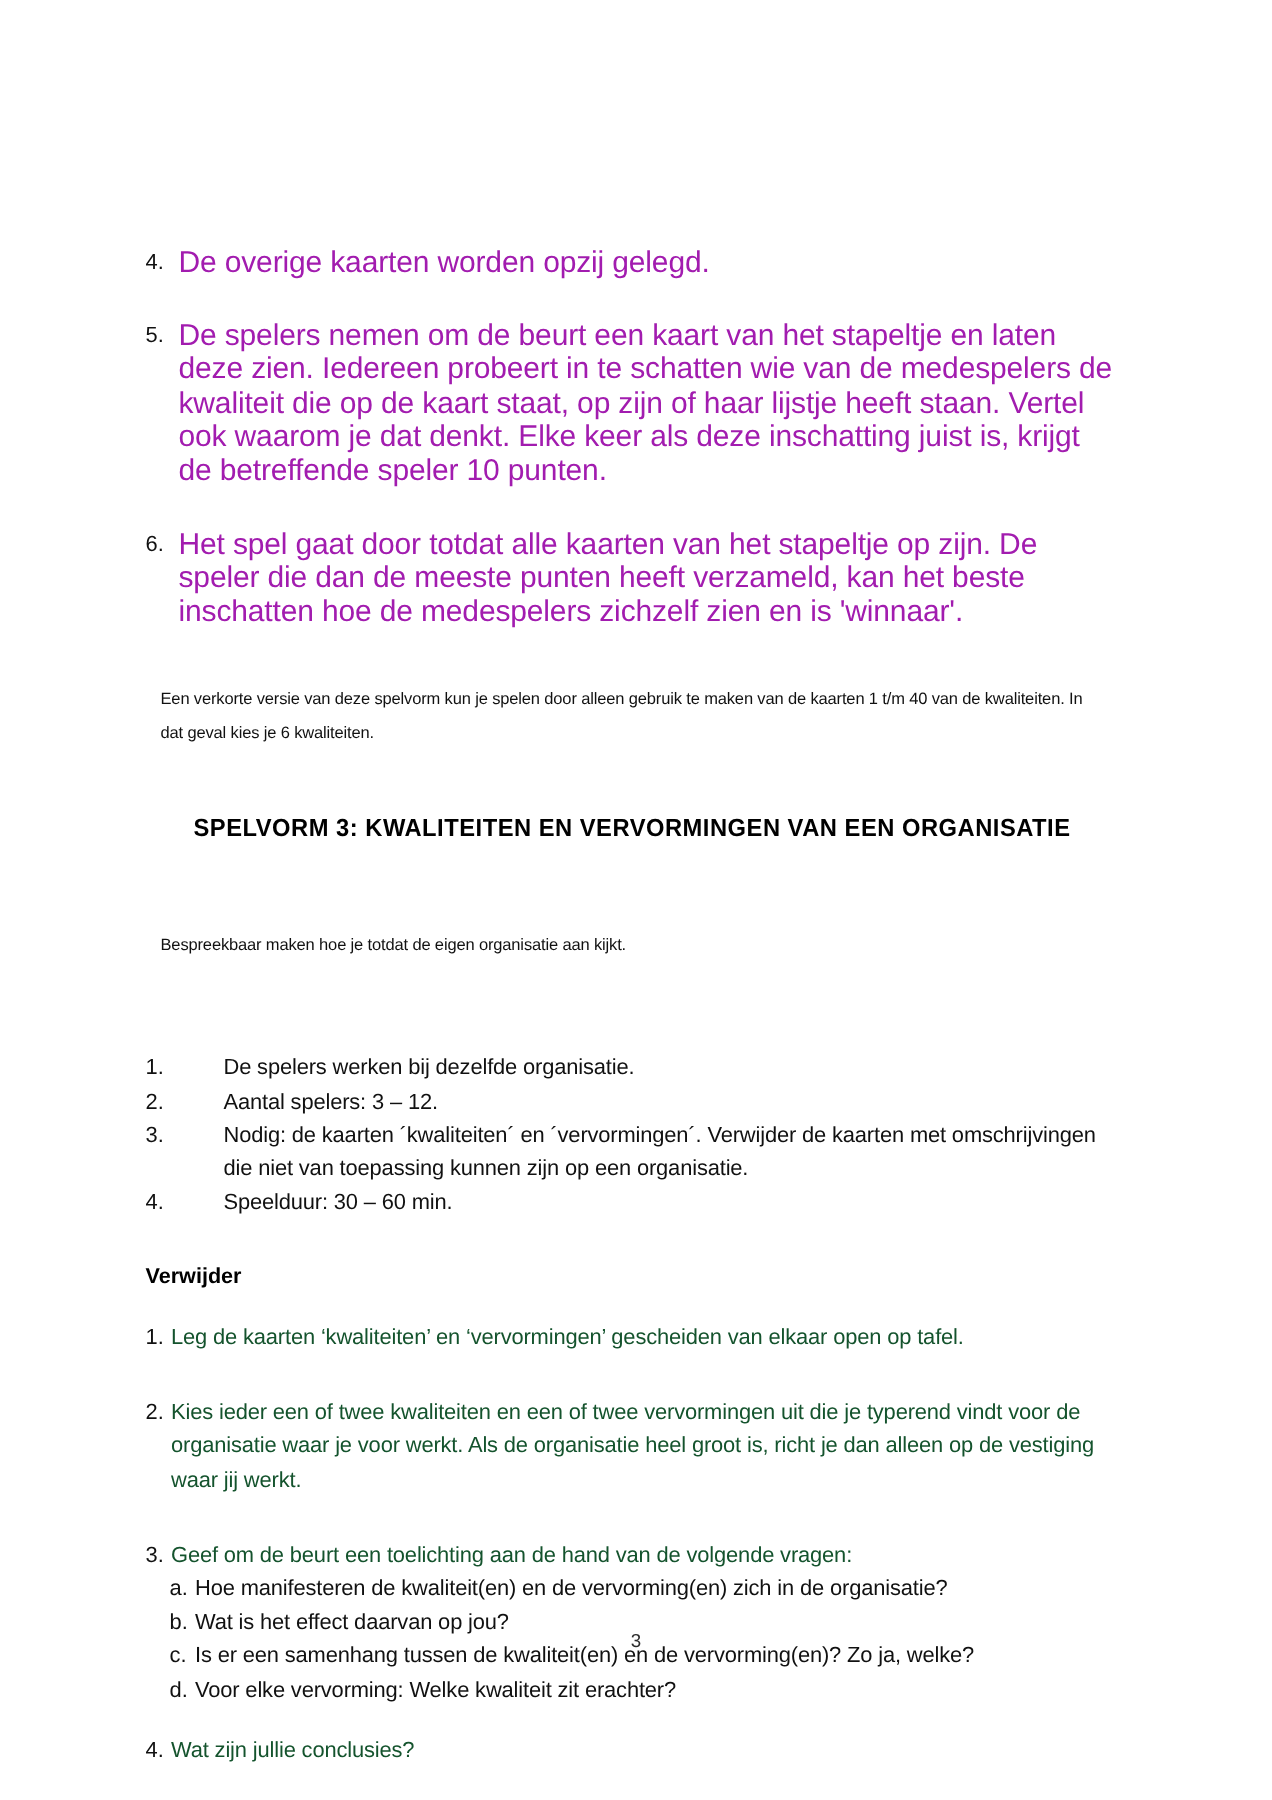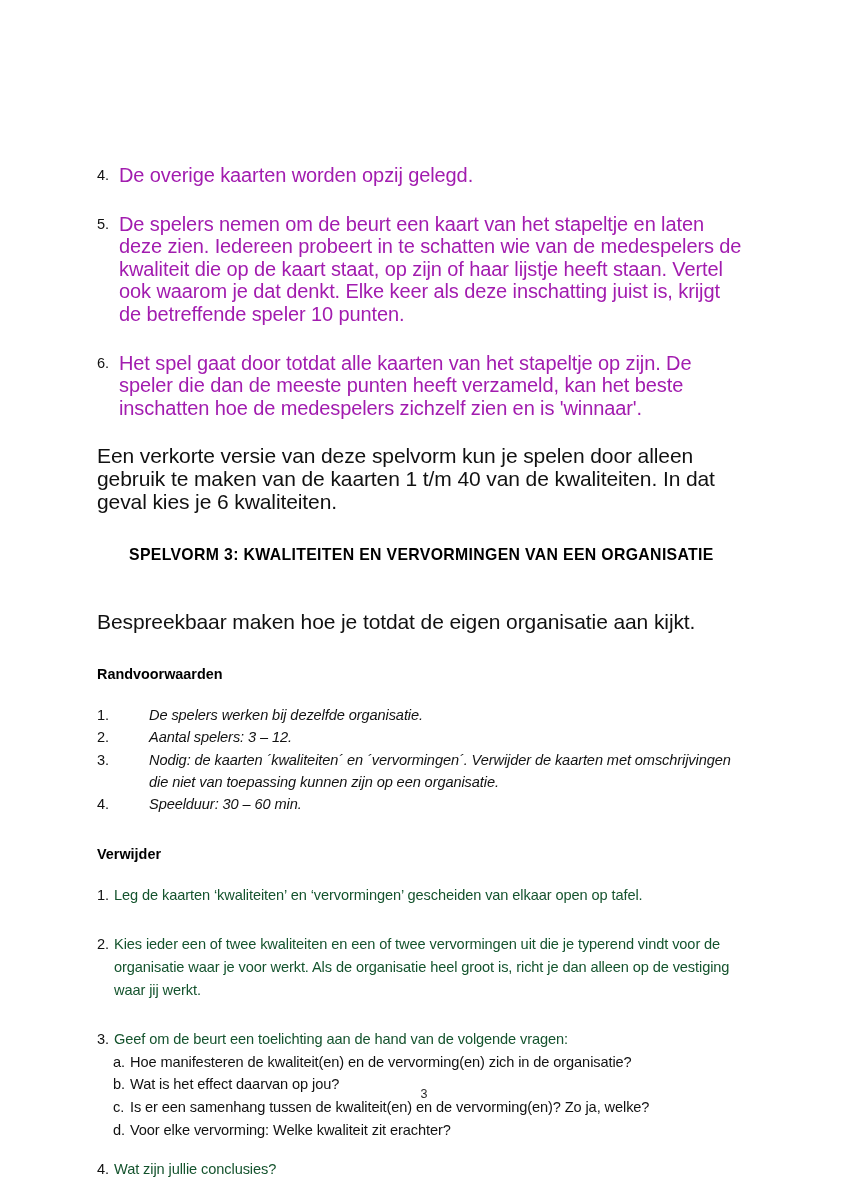--- a/index.html
+++ b/index.html
@@ -25,24 +25,24 @@
 
   .content {
     position: absolute;
     left: 97px;
     top: 164px;
     width: 648px;
   }
 
   
   .para {
-    font-size: 21px;
-    line-height: 22.6px;
-    letter-spacing: -0.1px;
-    margin: 0;
+    font-size: 11px;
+    line-height: 22.6px;
+    letter-spacing: -0.1px;
+    margin: 10px;
     color: #111111;
   }
 
   
   .numitem {
     display: flex;
     align-items: flex-start;
     margin: 0 0 16px 0;
   }
   .numitem .marker {
@@ -99,21 +99,20 @@
     font-size: 14.6px;
     line-height: 22.4px;
     color: #111111;
   }
   .tabitem .body {
     flex: 1 1 auto;
     font-size: 14.6px;
     line-height: 22.4px;
     letter-spacing: -0.1px;
     color: #111111;
-    font-style: italic;
   }
 
   
   .wlist { margin: 0; }
   .witem {
     display: flex;
     align-items: flex-start;
     margin-bottom: 17px;
   }
   .witem .marker {
@@ -201,21 +200,20 @@
 
     <h1 class="section-title">SPELVORM 3: KWALITEITEN EN VERVORMINGEN VAN EEN ORGANISATIE</h1>
 
     <div style="height:26px"></div>
 
     <div style="height:20px"></div>
     <p class="para">Bespreekbaar maken hoe je totdat de eigen organisatie aan kijkt.</p>
 
     <div style="height:30px"></div>
 
-    <h2 class="subhead">Randvoorwaarden</h2>
     <div style="height:20px"></div>
 
     <div class="tablist">
       <div class="tabitem">
         <span class="marker">1.</span>
         <span class="body">De spelers werken bij dezelfde organisatie.</span>
       </div>
       <div class="tabitem">
         <span class="marker">2.</span>
         <span class="body">Aantal spelers: 3 – 12.</span>

